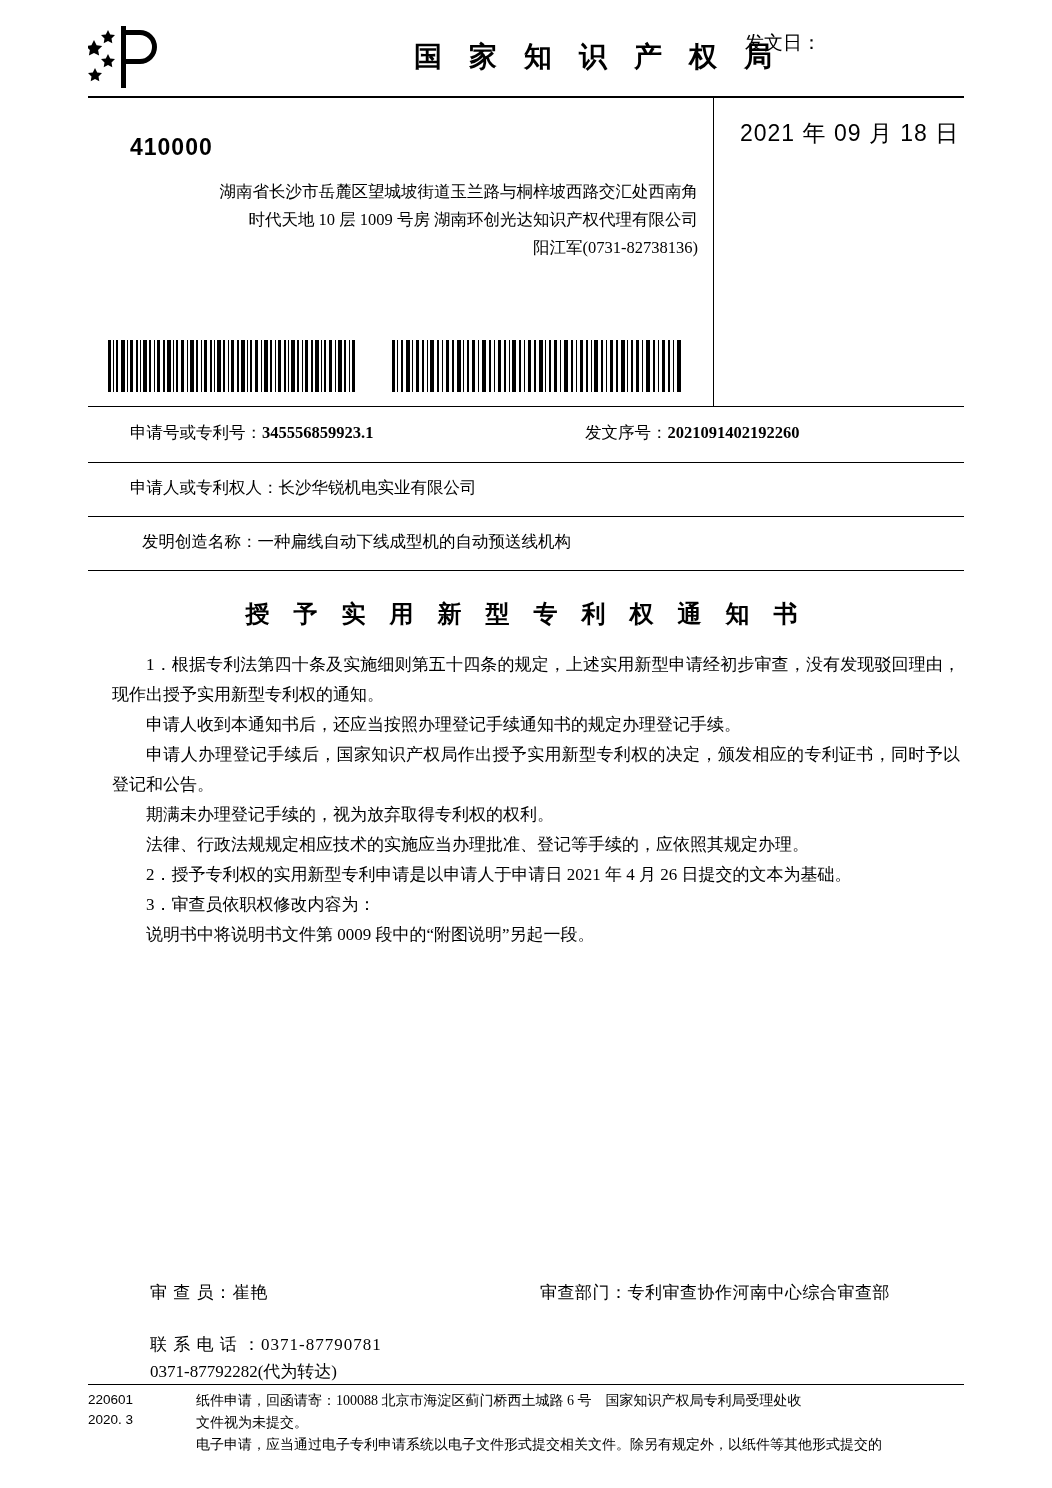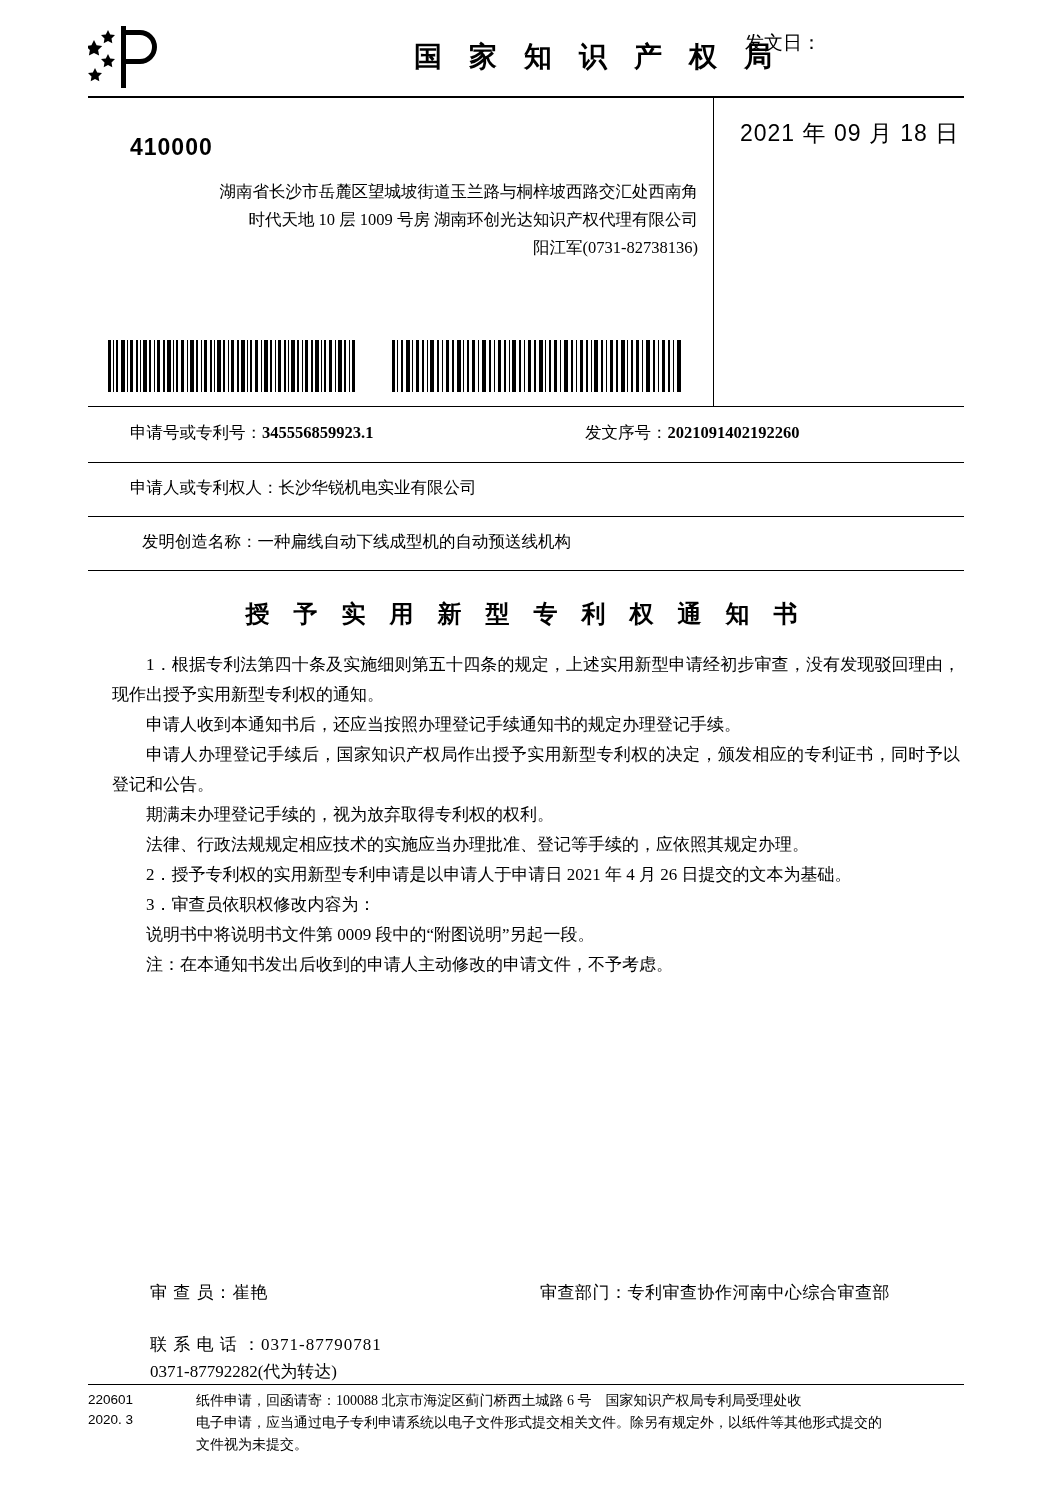--- a/index.html
+++ b/index.html
@@ -398,21 +398,20 @@
 
   <div class="body-text">
     <p class="indent">1．根据专利法第四十条及实施细则第五十四条的规定，上述实用新型申请经初步审查，没有发现驳回理由，现作出授予实用新型专利权的通知。</p>
     <p class="indent">申请人收到本通知书后，还应当按照办理登记手续通知书的规定办理登记手续。</p>
     <p class="indent">申请人办理登记手续后，国家知识产权局作出授予实用新型专利权的决定，颁发相应的专利证书，同时予以登记和公告。</p>
     <p class="indent">期满未办理登记手续的，视为放弃取得专利权的权利。</p>
     <p class="indent">法律、行政法规规定相应技术的实施应当办理批准、登记等手续的，应依照其规定办理。</p>
     <p class="indent gap">2．授予专利权的实用新型专利申请是以申请人于申请日 2021 年 4 月 26 日提交的文本为基础。</p>
     <p class="indent gap">3．审查员依职权修改内容为：</p>
     <p class="indent gap">说明书中将说明书文件第 0009 段中的“附图说明”另起一段。</p>
-    <p class="indent">注：在本通知书发出后收到的申请人主动修改的申请文件，不予考虑。</p>
   </div>
 
   <div class="sig sig-examiner">
     <span>审 查 员：</span><span>崔艳</span>
   </div>
   <div class="sig sig-dept">
     <span>审查部门：</span><span>专利审查协作河南中心综合审查部</span>
   </div>
   <div class="sig sig-tel">
     <span>联 系 电 话 ：</span><span>0371-87790781</span>
@@ -420,17 +419,17 @@
   <div class="sig sig-tel2">0371-87792282(代为转达)</div>
 
   <div class="rule-bottom"></div>
 
   <div class="footer-left">
     <div>220601</div>
     <div>2020. 3</div>
   </div>
   <div class="footer-right">
     <p>纸件申请，回函请寄：100088 北京市海淀区蓟门桥西土城路 6 号　国家知识产权局专利局受理处收</p>
+    <p>文件视为未提交。</p>
     <p>电子申请，应当通过电子专利申请系统以电子文件形式提交相关文件。除另有规定外，以纸件等其他形式提交的</p>
-    <p>文件视为未提交。</p>
   </div>
 
 </div>
 
 </body></html>

